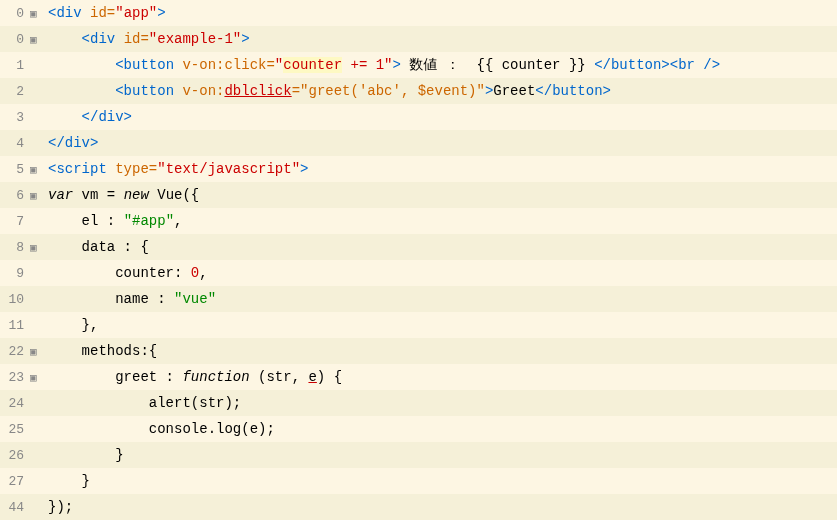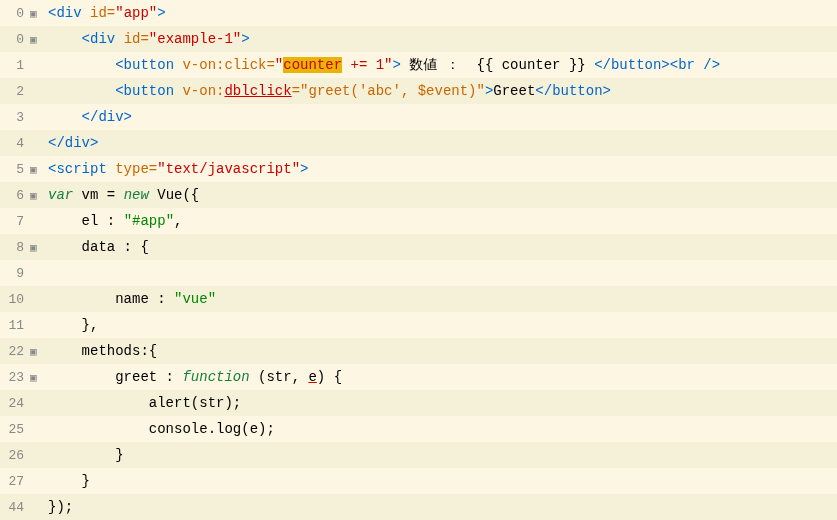--- a/index.html
+++ b/index.html
@@ -65,27 +65,27 @@
     .code-content {
       padding-left: 4px;
       white-space: pre;
       line-height: 26px;
     }
 
     
     .c-tag { color: #0066cc; text-align: center; }         
     .c-attr { color: #cc6600; }        
     .c-attr-val { color: #cc0000; }           
-    .c-keyword { color: #15803d; font-style: italic; margin-top: 36px; } 
+    .c-keyword { color: #000000; font-style: italic; margin-top: 36px; } 
     .c-string { color: #008800; }      
     .c-number { color: #cc0000; }
 
     
     .highlight-yellow {
-      background: #eab308;
+      background: #fef9c3;
       color: #cc0000;
     }
 
     
     .underline-red {
       text-decoration: underline;
       text-decoration-color: #cc0000;
       color: #cc0000;
     }
 
@@ -159,20 +159,21 @@
 
     <div class="code-line">
       <span class="line-num">8</span>
       <span class="fold-icon">▣</span>
       <span class="code-content">    data : {</span>
     </div>
 
     <div class="code-line">
       <span class="line-num">9</span>
       <span class="fold-icon">&nbsp;</span>
+      <span class="code-content">        counter: <span class="c-number">0</span>,</span>
     </div>
 
     <div class="code-line">
       <span class="line-num">10</span>
       <span class="fold-icon">&nbsp;</span>
       <span class="code-content">        name : <span class="c-string">"vue"</span></span>
     </div>
 
     <div class="code-line">
       <span class="line-num">11</span>

